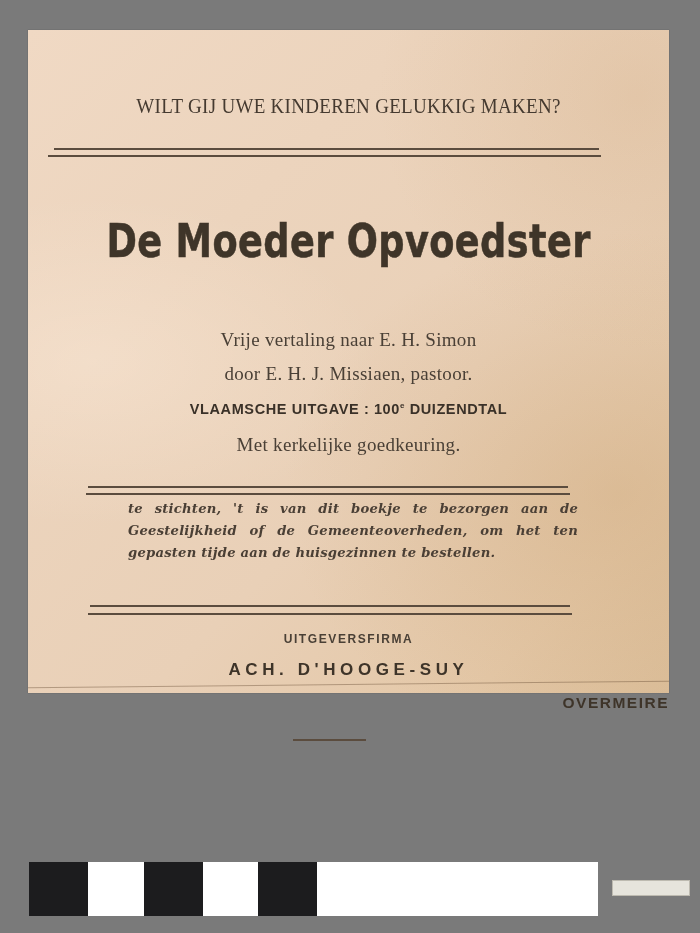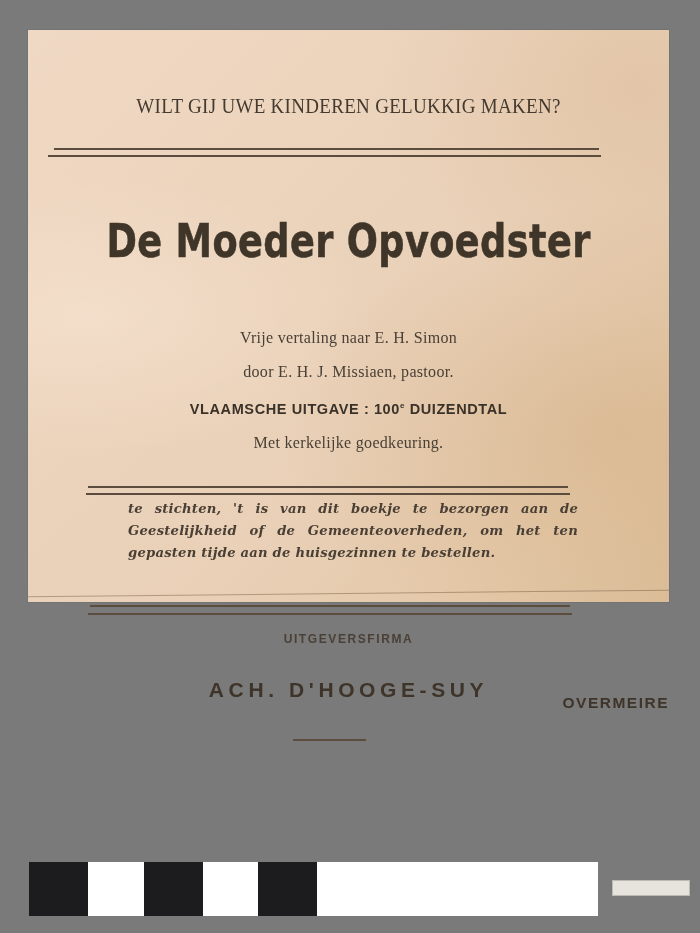--- a/index.html
+++ b/index.html
@@ -6,21 +6,21 @@
     body {
       width: 700px; height: 933px;
       background: #7a7a7a;
       position: relative;
       overflow: hidden;
       font-family: "Liberation Serif", serif;
     }
     .page {
       position: absolute;
       left: 28px; top: 30px;
-      width: 641px; height: 572px;
+      width: 641px; height: 663px;
       background: linear-gradient(135deg, #f0d9c4 0%, #ecd4bd 30%, #e9d0b7 60%, #e4c8a8 85%, #dcbf9b 100%);
       box-shadow: 0 0 1px #555;
     }
     .page::before {
       content: "";
       position: absolute; inset: 0;
       background:
         radial-gradient(ellipse at 92% 70%, rgba(200,160,110,0.35) 0%, rgba(200,160,110,0) 40%),
         radial-gradient(ellipse at 10% 50%, rgba(255,240,225,0.35) 0%, rgba(255,240,225,0) 35%),
         radial-gradient(ellipse at 95% 10%, rgba(205,165,120,0.25) 0%, rgba(205,165,120,0) 30%);
@@ -46,21 +46,21 @@
       font-weight: bold;
       font-size: 47px;
       letter-spacing: 0.5px;
       color: #3f3529;
       transform: scaleX(0.78);
       transform-origin: center;
       -webkit-text-stroke: 0.6px #3f3529;
     }
     .sub {
       font-family: "Liberation Serif", serif;
-      font-size: 16px;
+      font-size: 19px;
       color: #4a4036;
       letter-spacing: 0.3px;
     }
     .edition {
       font-family: "Liberation Sans", sans-serif;
       font-weight: bold;
       font-size: 14.5px;
       color: #3a3128;
       letter-spacing: 0.6px;
     }
@@ -81,24 +81,23 @@
     .para span { display: block; text-align-last: justify; white-space: nowrap; }
     .para span.last { text-align-last: left; }
     .firm-label {
       font-family: "Liberation Sans", sans-serif;
       font-weight: bold;
       font-size: 12px; letter-spacing: 1.6px;
       color: #4a4036;
     }
     .firm-name {
       font-family: "Liberation Sans", sans-serif;
-      font-size: 21px; letter-spacing: 4.6px;
+      font-size: 17px; letter-spacing: 4.6px;
       color: #3e3429;
       font-weight: bold;
-      margin-top: 18px;
     }
     .firm-city {
       font-family: "Liberation Sans", sans-serif;
       font-size: 15.5px; letter-spacing: 1.5px;
       color: #3e3429;
       font-weight: bold;
     }
     .year {
       font-family: "DejaVu Sans", sans-serif;
       font-weight: bold;

